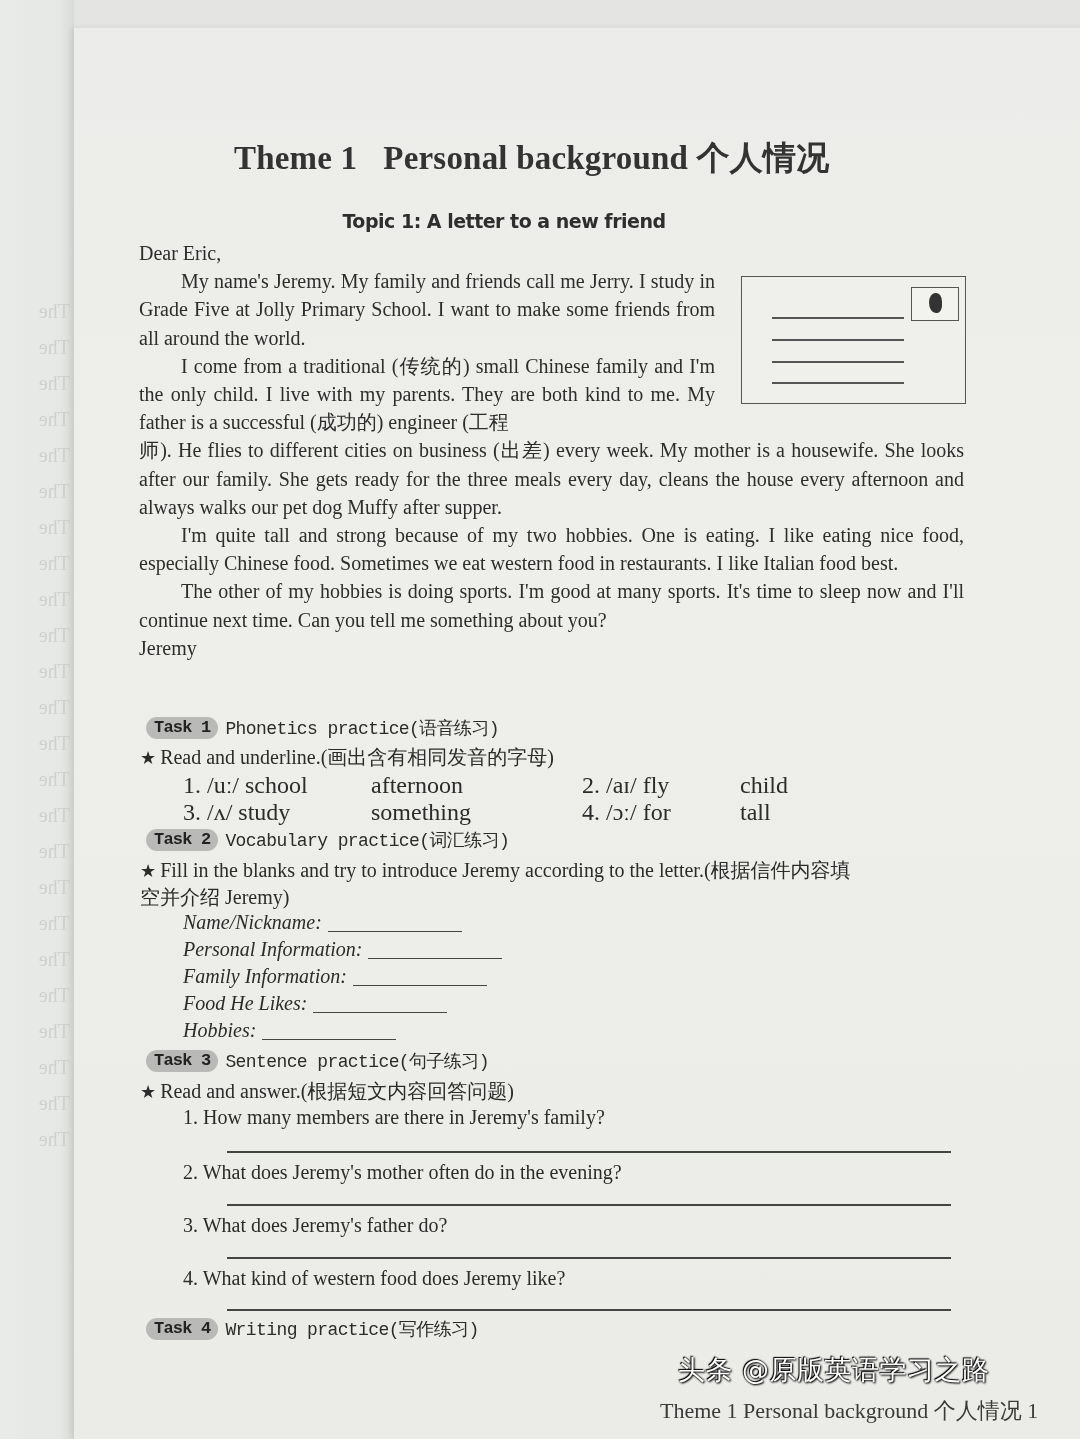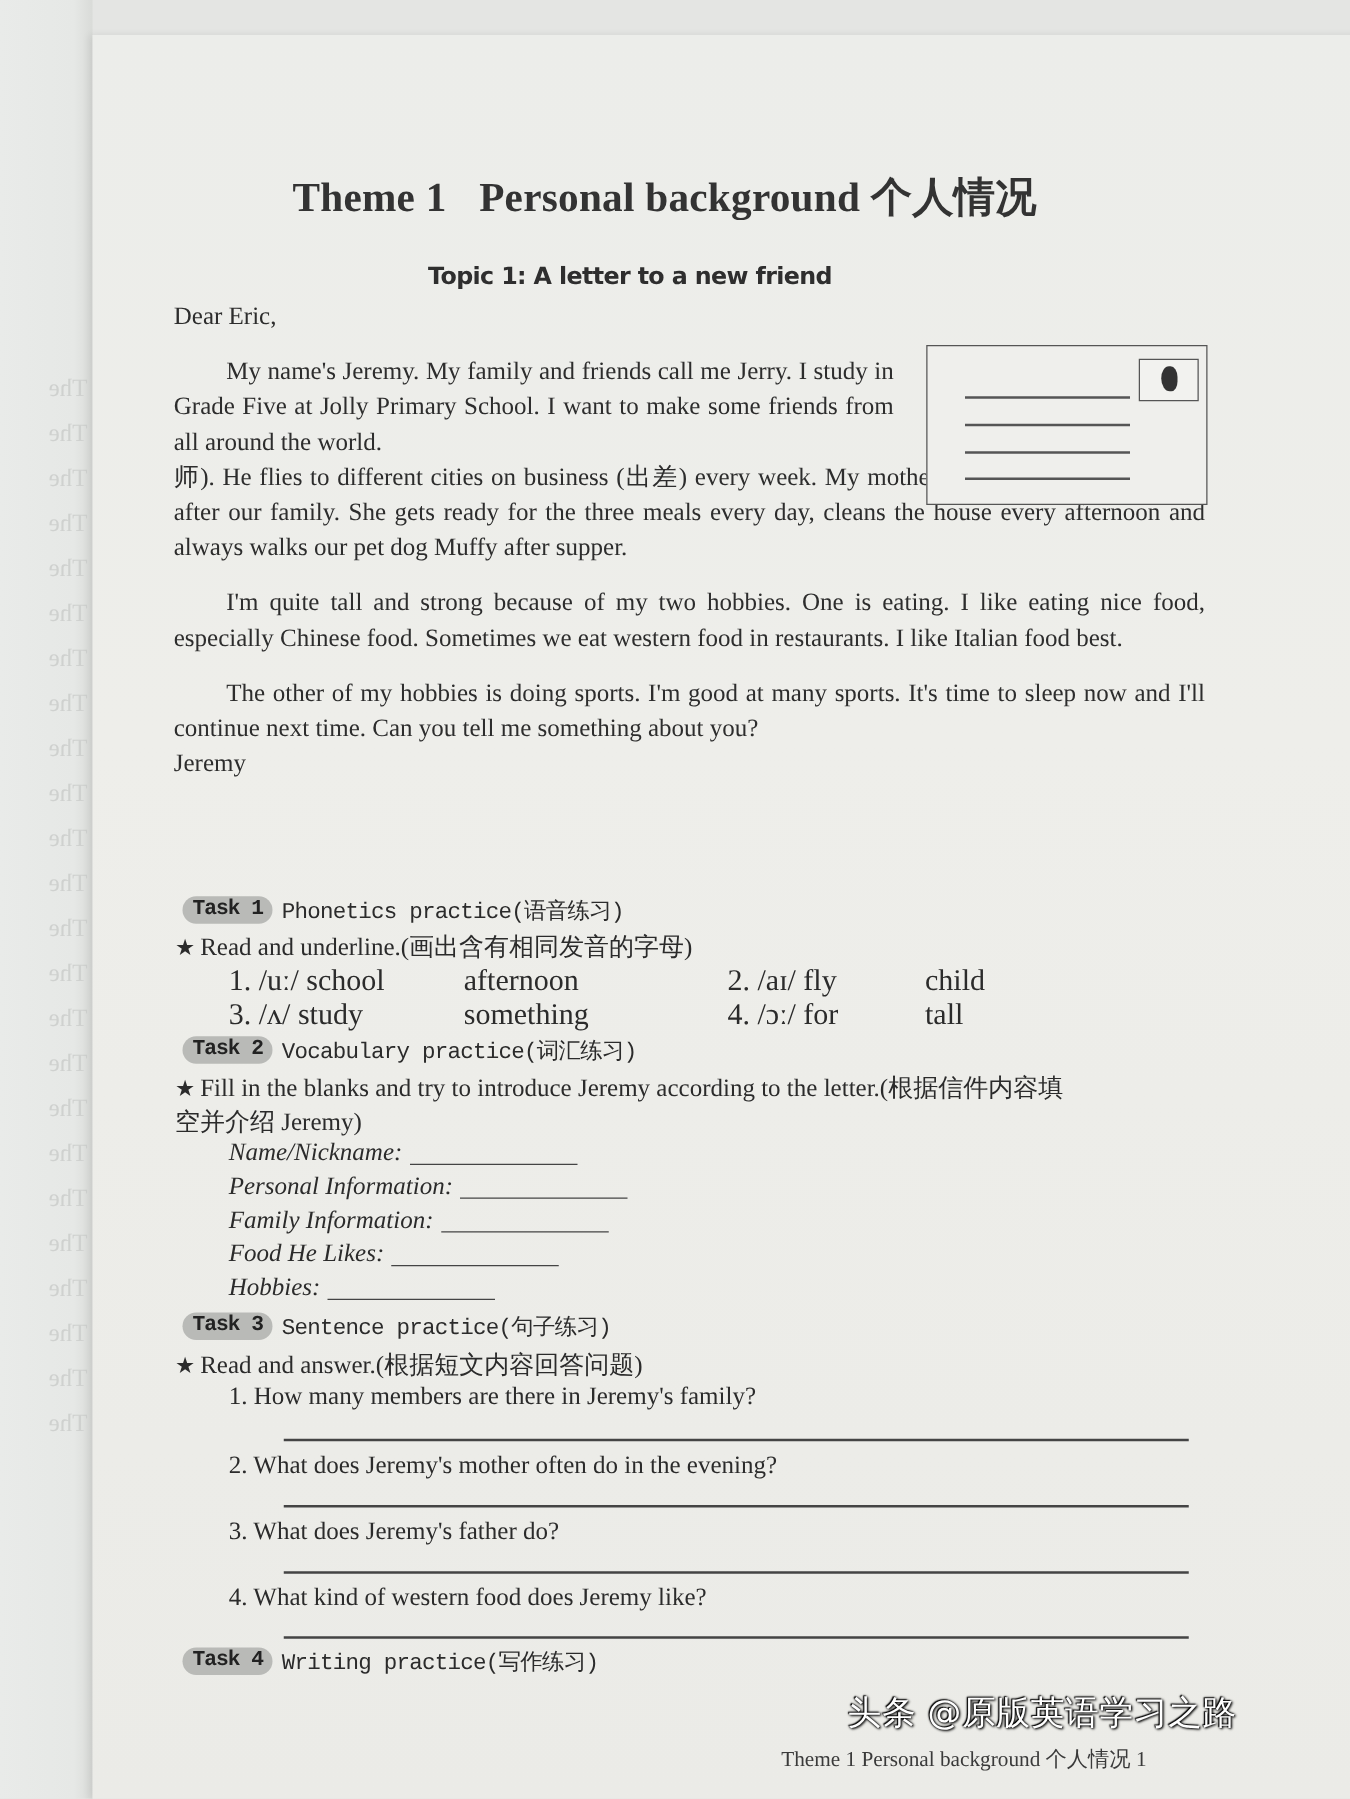--- a/index.html
+++ b/index.html
@@ -35,21 +35,21 @@
     position: absolute; left: 0; width: 700px; top: 182px; text-align: center;
     padding-left: 160px;
     font-family: "DejaVu Sans", sans-serif; font-weight: bold; font-size: 19px; color: #2e2e2e;
     letter-spacing: -0.5px;
   }
   .letter {
     position: absolute; left: 65px; top: 211px; width: 825px;
     font-size: 20px; line-height: 28.2px; color: #2d2d2d;
   }
   .letter p { text-align: justify; }
-  .letter .indent { text-indent: 42px; margin-top: 16px; }
+  .letter .indent { text-indent: 42px; }
   .narrow { width: 576px; }
   .sign { text-align: right; }
 
   .envelope {
     position: absolute; left: 667px; top: 248px; width: 225px; height: 128px;
     border: 1.5px solid #555; background: #efefec;
   }
   .envelope .line { position: absolute; left: 30px; width: 132px; height: 1.5px; background: #555; }
   .stamp {
     position: absolute; left: 169px; top: 10px; width: 48px; height: 34px;
@@ -81,21 +81,21 @@
     position: absolute; left: 109px; font-size: 20px; color: #2b2b2b; white-space: nowrap;
     display: flex; align-items: flex-end; font-style: italic;
   }
   .field .blank {
     display: inline-block; height: 1.5px; background: #444; margin-left: 6px; margin-bottom: 2px;
   }
   .question { position: absolute; left: 109px; font-size: 20px; color: #2b2b2b; white-space: nowrap; }
   .answer-line { position: absolute; left: 153px; width: 724px; height: 1.5px; background: #444; }
 
   .footer {
-    position: absolute; left: 551px; top: 1368px; font-size: 17px; color: #3a3a3a; white-space: nowrap;
+    position: absolute; left: 586px; top: 1368px; font-size: 22px; color: #3a3a3a; white-space: nowrap;
   }
   .watermark {
     position: absolute; left: 678px; top: 1352px;
     font-family: "DejaVu Sans", sans-serif; font-size: 27px; color: #ffffff;
     text-shadow: 0 0 2px #000, 1px 1px 2px #000, -1px -1px 1px #000;
     white-space: nowrap; letter-spacing: 0.5px;
   }
 </style>
 </head>
 <body>
@@ -132,20 +132,21 @@
 <div class="page">
 
   <div class="theme-title">
     <span>Theme 1</span><span class="gap"></span><span>Personal background 个人情况</span>
   </div>
   <div class="topic-title">Topic 1:  A letter to a new friend</div>
 
   <div class="letter">
     <p>Dear Eric,</p>
     <p class="indent narrow">My name's Jeremy. My family and friends call me Jerry. I study in Grade Five at Jolly Primary School. I want to make some friends from all around the world.</p>
+    <p class="indent narrow">I come from a traditional (传统的) small Chinese family and I'm the only child. I live with my parents. They are both kind to me. My father is a successful (成功的) engineer (工程</p>
     <p>师). He flies to different cities on business (出差) every week. My mother is a housewife. She looks after our family. She gets ready for the three meals every day, cleans the house every afternoon and always walks our pet dog Muffy after supper.</p>
     <p class="indent">I'm quite tall and strong because of my two hobbies. One is eating. I like eating nice food, especially Chinese food. Sometimes we eat western food in restaurants. I like Italian food best.</p>
     <p class="indent">The other of my hobbies is doing sports. I'm good at many sports. It's time to sleep now and I'll continue next time. Can you tell me something about you?</p>
     <p class="sign">Jeremy</p>
   </div>
 
   <div class="envelope">
     <div class="stamp">
         <div class="head"></div>
       </div>

